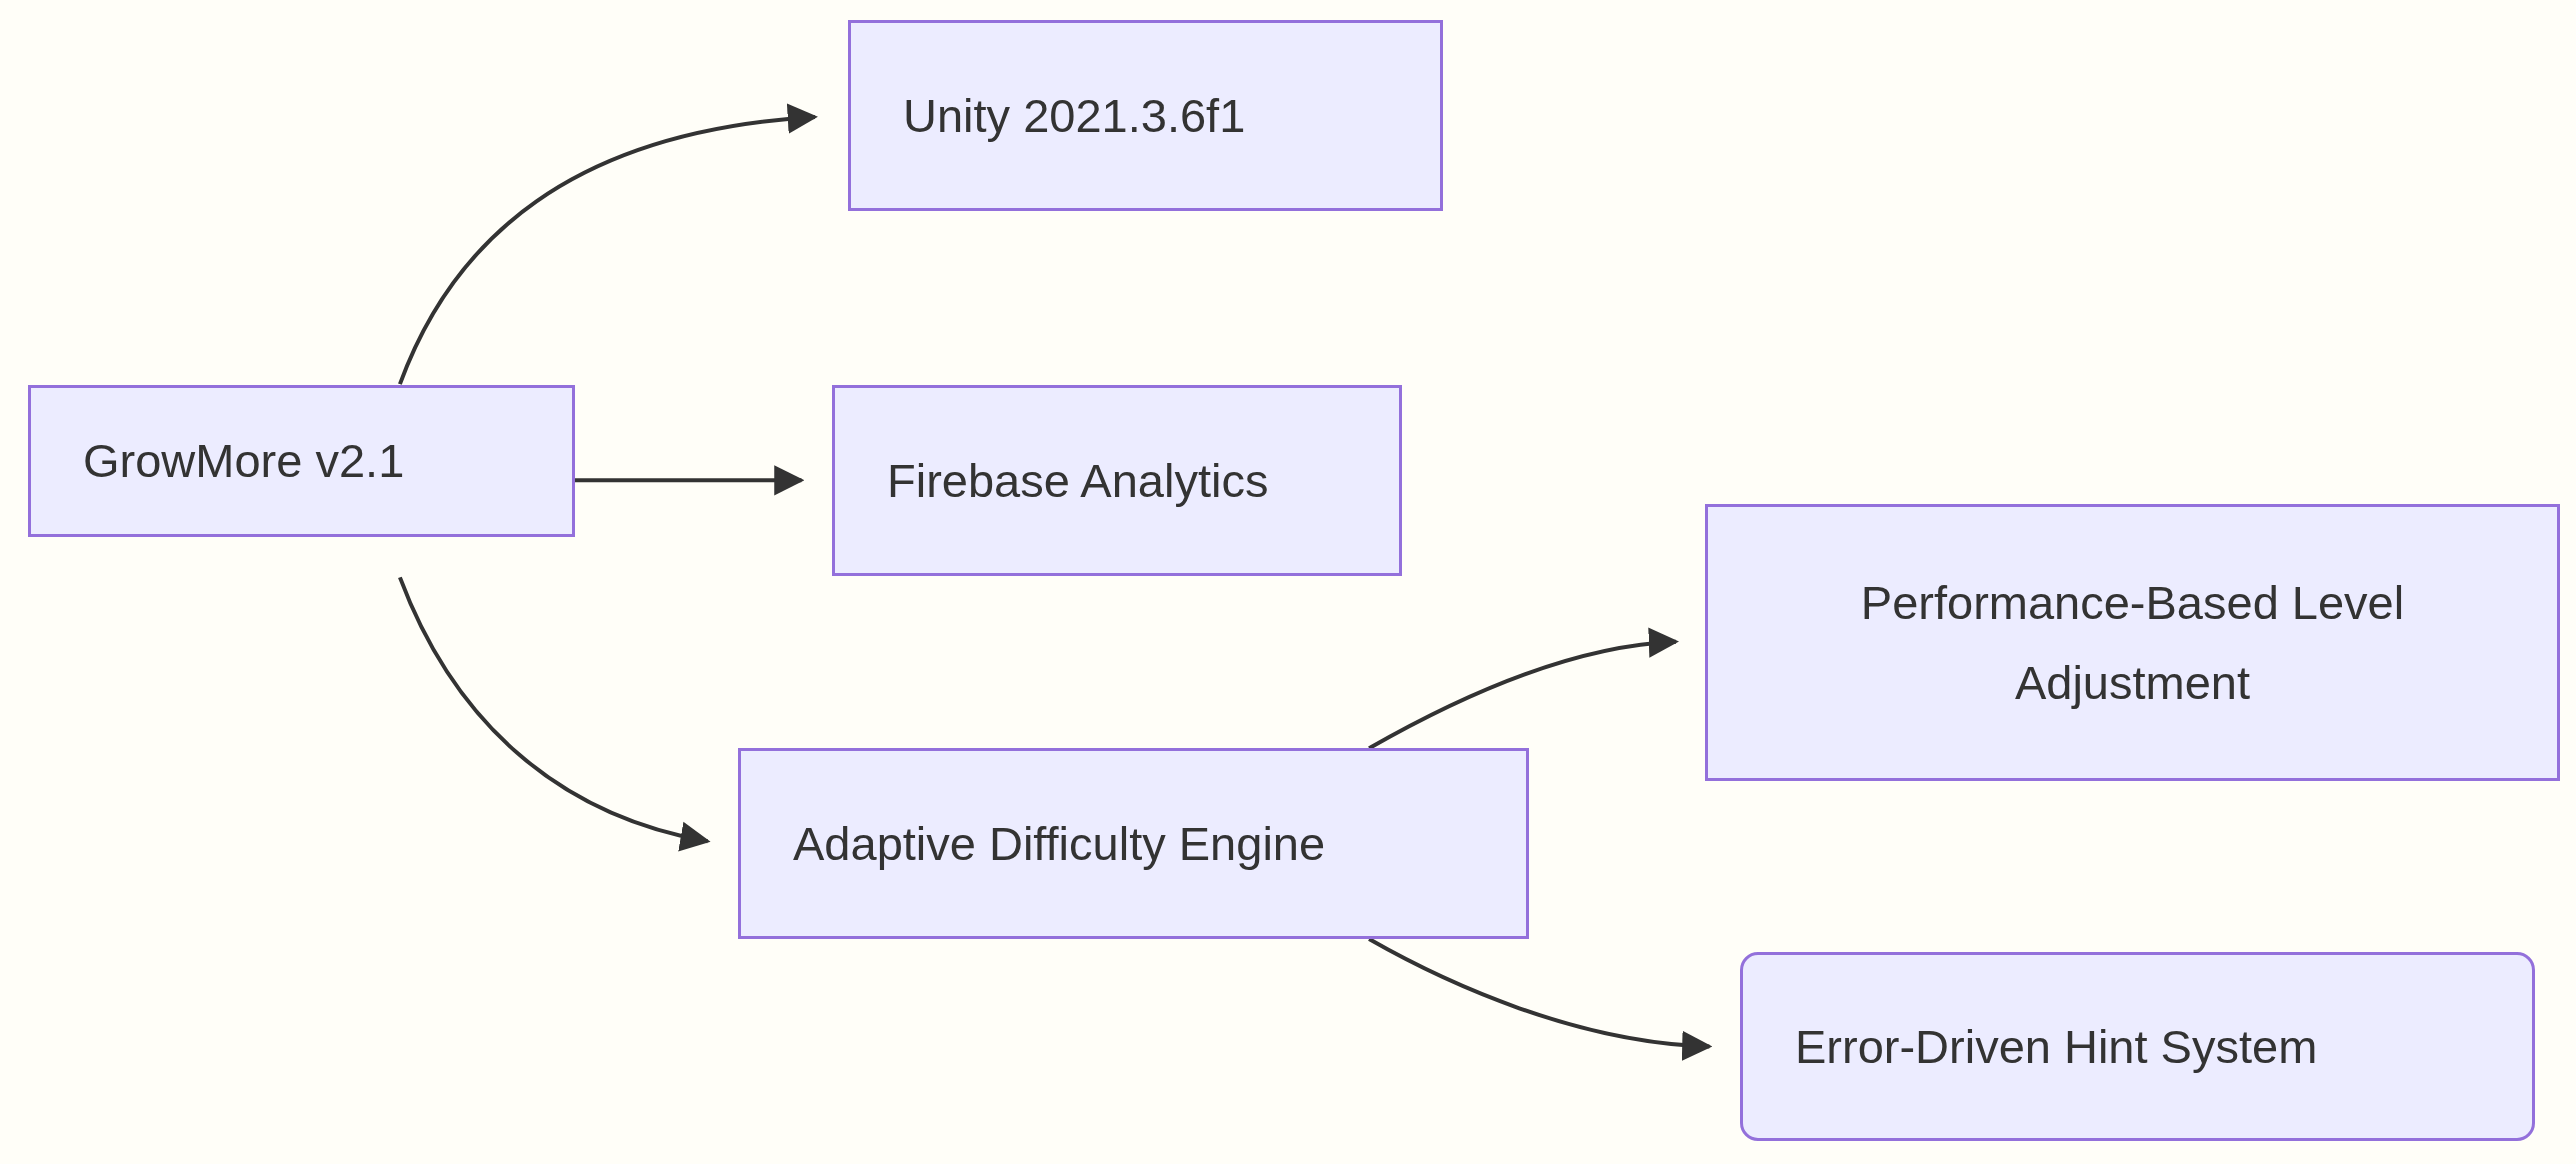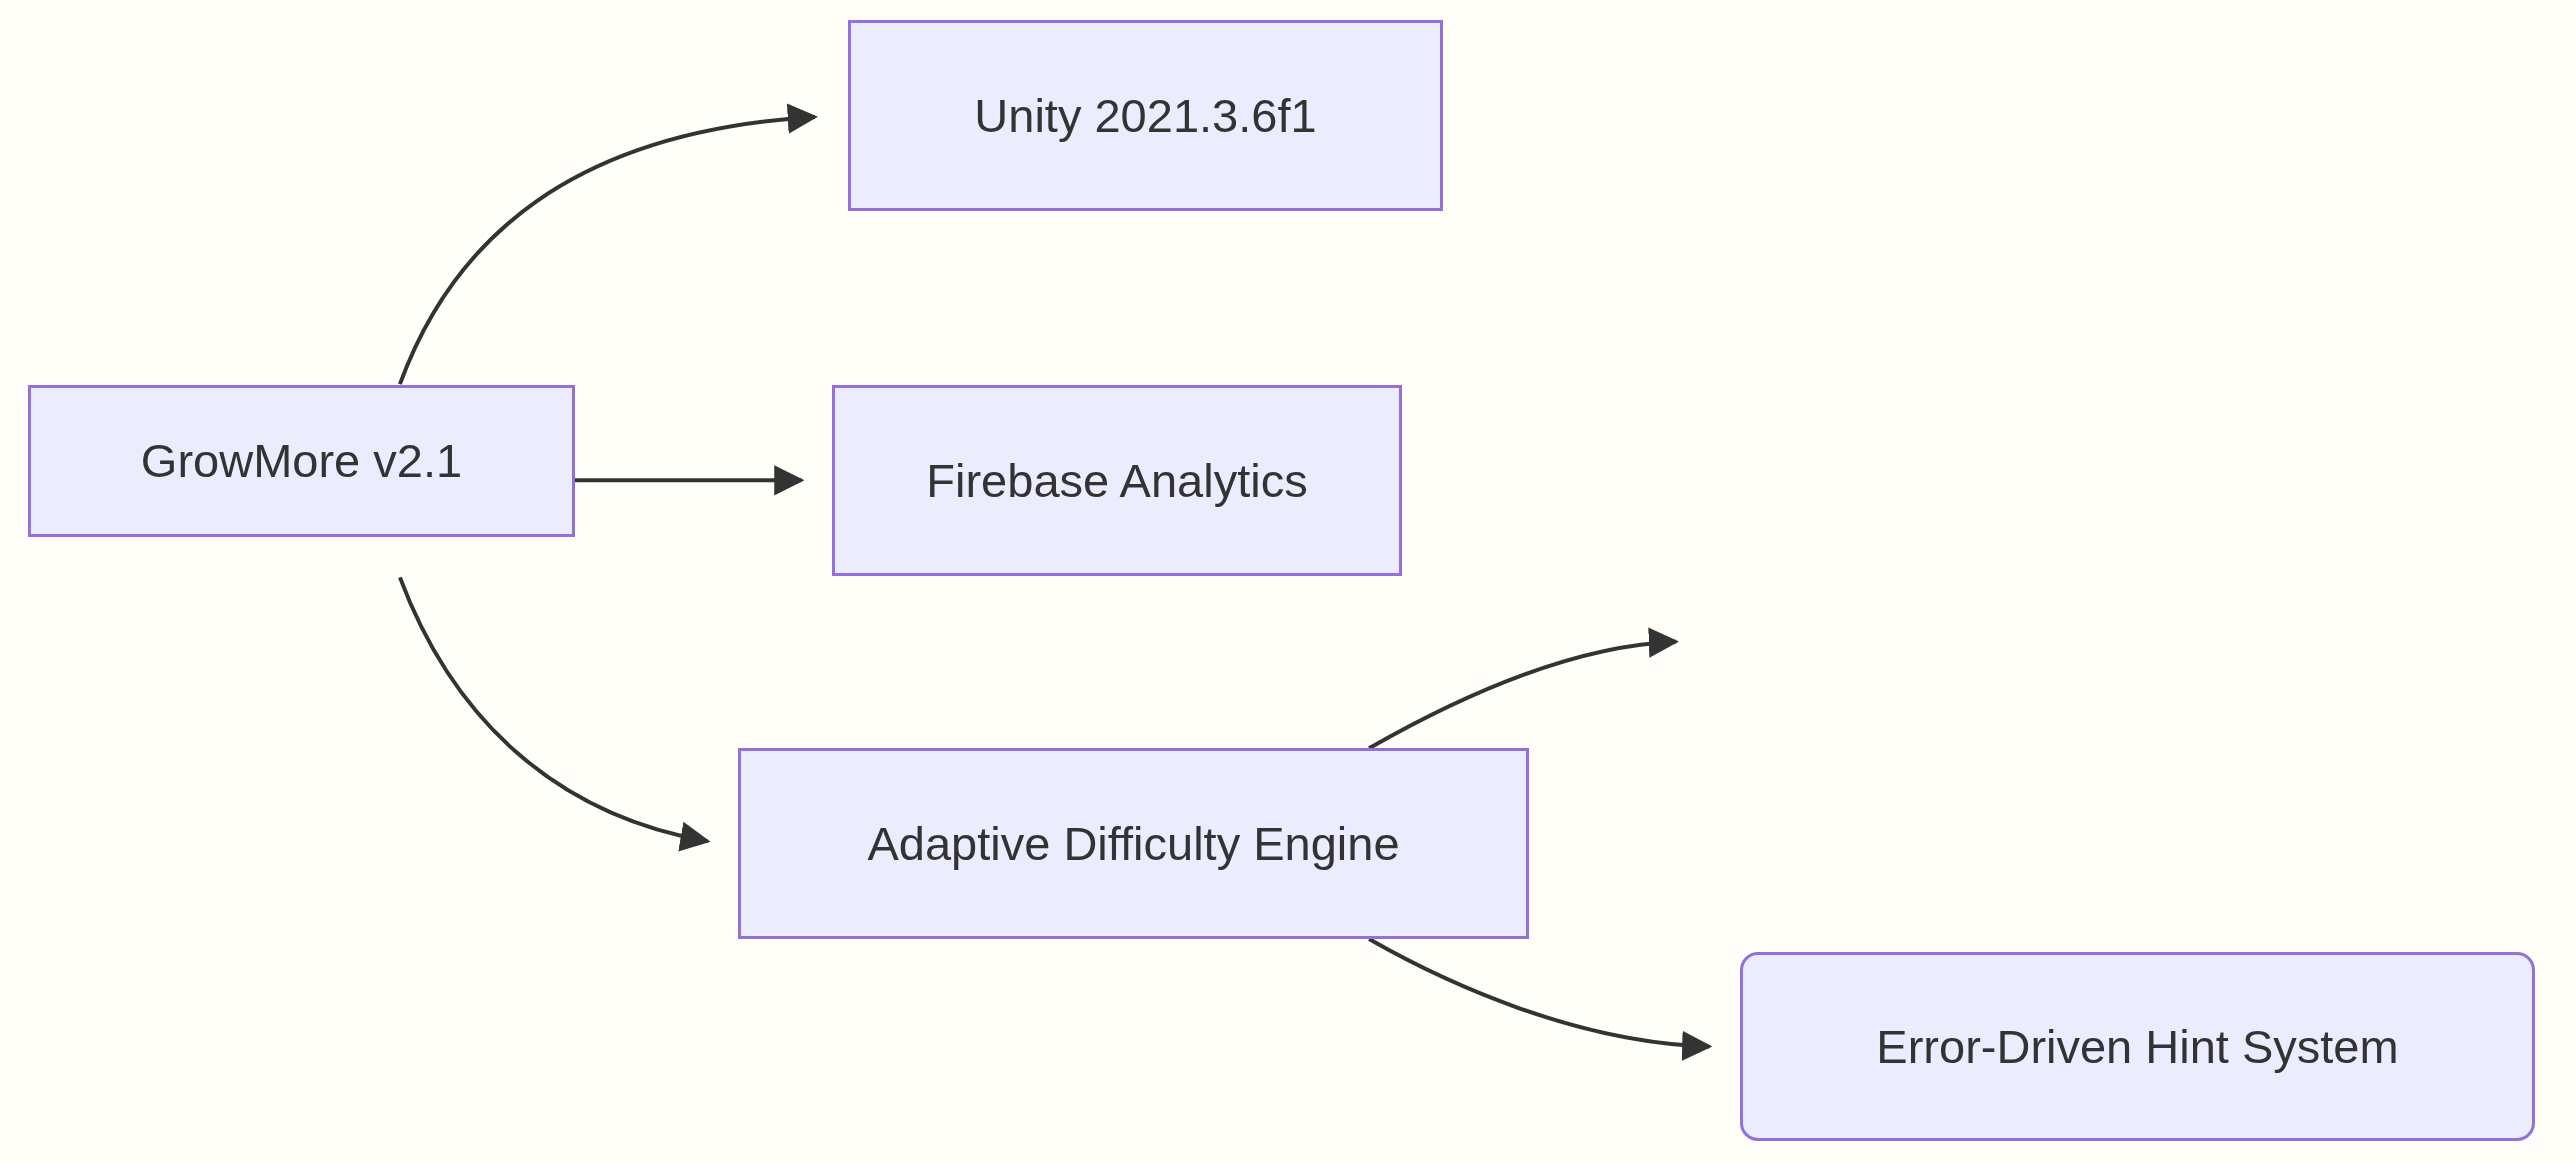--- a/index.html
+++ b/index.html
@@ -28,21 +28,20 @@
     pointer-events: none;
   }
   .node {
     position: absolute;
     box-sizing: border-box;
     background: #ECECFF;
     border: 3.2px solid #9370DB;
     color: #333333;
     display: flex;
     align-items: center;
-    justify-content: center;
     text-align: center;
     font-size: 47px;
     line-height: 1.7;
     padding: 0 52px;
   }
   .n-growmore    { left: 28px;   top: 385px;  width: 547px;  height: 152px; }
   .n-unity       { left: 848px; top: 20px;   width: 595px;  height: 191px; }
   .n-firebase    { left: 832px; top: 385px;  width: 570px;  height: 191px; }
   .n-adaptive    { left: 738px;  top: 748px;  width: 791px; height: 191px; }
   .n-performance { left: 1705px; top: 504px;  width: 855px; height: 277px; }
@@ -80,19 +79,22 @@
   </div>
 
   <div class="node n-firebase">
     <span>Firebase Analytics</span>
   </div>
 
   <div class="node n-adaptive">
     <span>Adaptive Difficulty Engine</span>
   </div>
 
+  <div class="node n-performance">
+    <span>Performance-Based Level Adjustment</span>
+  </div>
 
   <div class="node n-error">
     <span>Error-Driven Hint System</span>
   </div>
 
 </div>
 
 
 </body></html>

